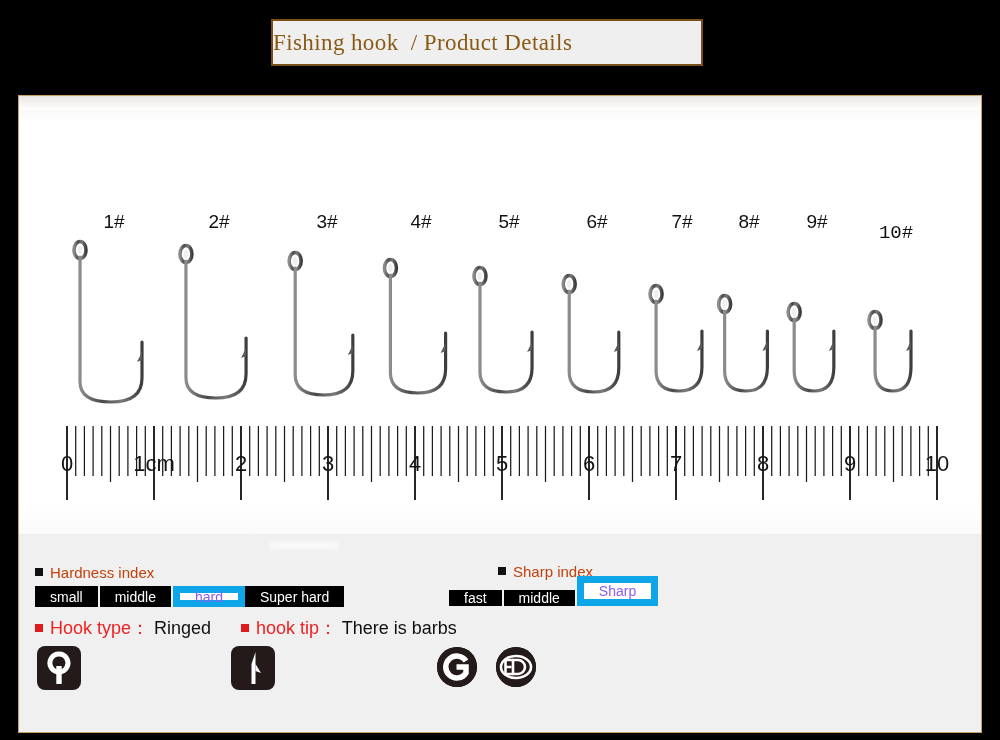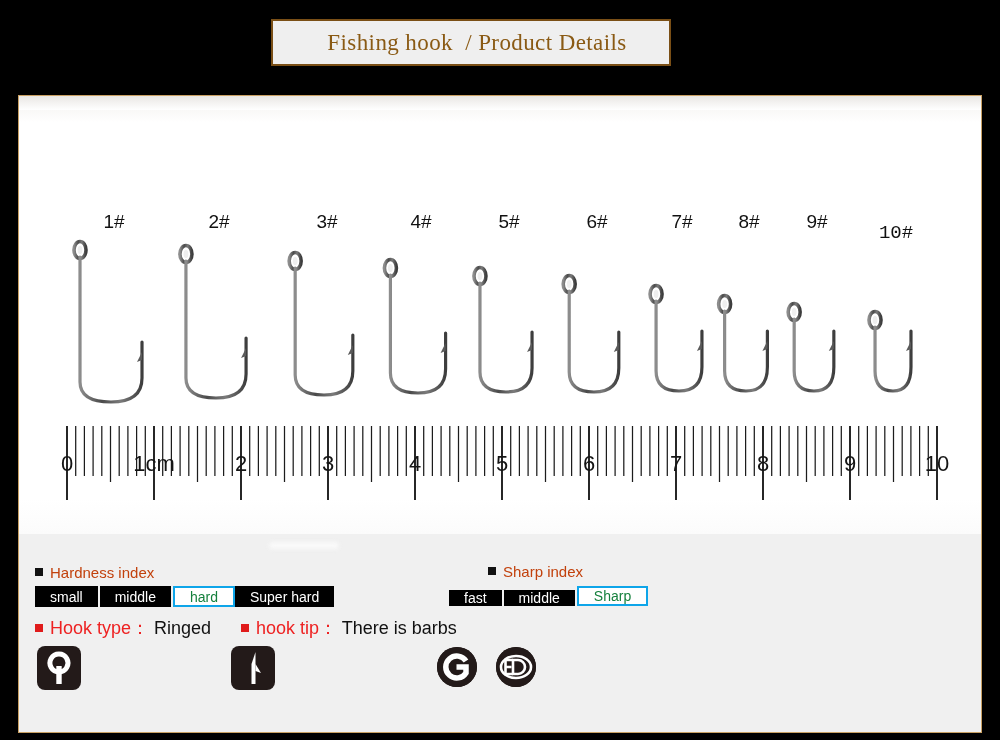--- a/index.html
+++ b/index.html
@@ -1,25 +1,24 @@
 <!DOCTYPE html>
 <html><head>
 <meta charset="utf-8">
 <style>
   html,body{margin:0;padding:0;background:#000;}
   body{width:1000px;height:740px;overflow:hidden;font-family:"Liberation Sans",sans-serif;}
   #stage{position:relative;width:1000px;height:740px;background:#000;}
 
   
   .title-bar{
-    position:absolute;left:271px;top:19px;width:400px;height:47px;
+    position:absolute;left:271px;top:19px;width:432px;height:47px;
     background:#efefef;border:2px solid #7a4f16;
-    display:flex;align-items:center;justify-content:center;
+    display:flex;align-items:center;
     box-sizing:border-box;
-    padding-left:12px;
   }
   .title-text{
     font-size:23px;color:#8a5a14;letter-spacing:.4px;white-space:pre;
     font-family:"Liberation Serif",serif;
   }
 
   
   .frame{
     position:absolute;left:18px;top:95px;width:964px;height:638px;
     border:1px solid #c9a063;box-sizing:border-box;background:#f0f0f0;
@@ -62,21 +61,21 @@
 
   .hdr{position:absolute;font-size:15px;color:#c2410c;white-space:nowrap;}
 
   .scale{position:absolute;display:flex;height:21px;align-items:stretch;}
   .scale .cell{
     background:#000;color:#fff;font-size:14px;display:flex;align-items:center;
     justify-content:center;padding:0 15px;box-sizing:border-box;
     border-right:2px solid #f0f0f0;font-family:"Liberation Sans",sans-serif;
   }
   .scale .cell:last-child{border-right:none;}
-  .scale .cell.active{background:#fff;color:#15803d;border:2px solid #0ea5e9;}
+  .scale .cell.active{background:#fff;color:#8b5cf6;border:7px solid #0ea5e9;}
 
   .kv{position:absolute;font-size:18px;white-space:nowrap;color:#111;}
   .kv .k{color:#ee2222;}
   .kv .v{color:#111;}
 
   .icon-box{
     position:absolute;width:44px;height:44px;background:#231a19;border-radius:8px;
   }
   .round-badge{position:absolute;width:40px;height:40px;border-radius:50%;background:#231a19;}
 </style>
@@ -381,21 +380,21 @@
       <div class="kv" style="left:16px;top:82px;">
         <span class="sq red"></span><span class="k">Hook type：</span>
         <span class="v">Ringed</span>
       </div>
 
       <div class="kv" style="left:222px;top:82px;">
         <span class="sq red"></span><span class="k">hook tip：</span>
         <span class="v">There is barbs</span>
       </div>
 
-      <div class="hdr" style="left:426px;top:29px;padding-left:43px;">
+      <div class="hdr" style="left:436px;top:29px;padding-left:43px;">
         <span class="sq"></span><span>Sharp index</span>
       </div>
       <div class="scale" id="sharp-scale" style="left:430px;top:51px;align-items:flex-end;">
           <div class="cell">fast</div>
           <div class="cell">middle</div>
           <div class="cell active">Sharp</div>
         </div>
 
 
       <div class="icon-box" style="left:18px;top:112px;">

